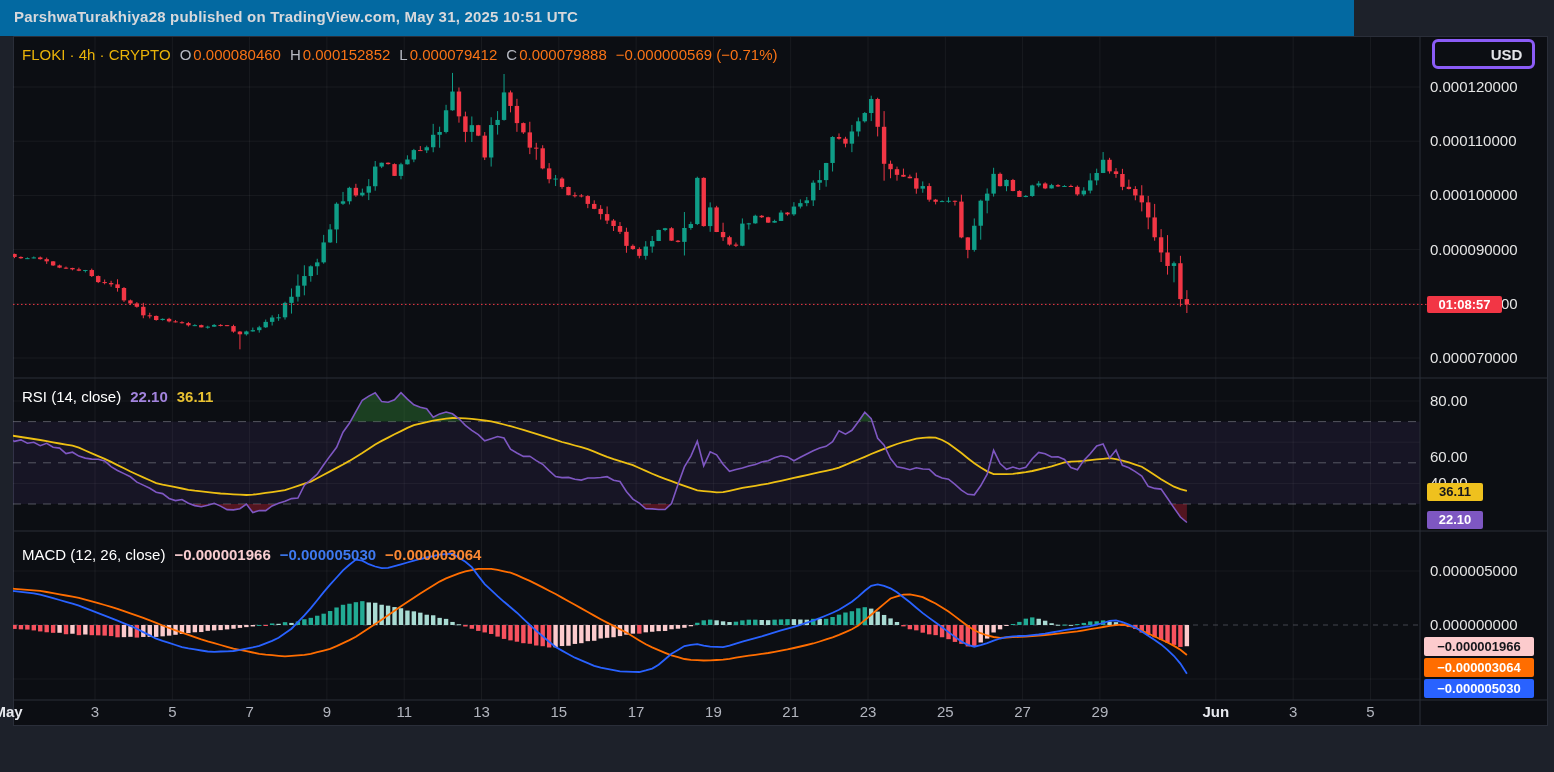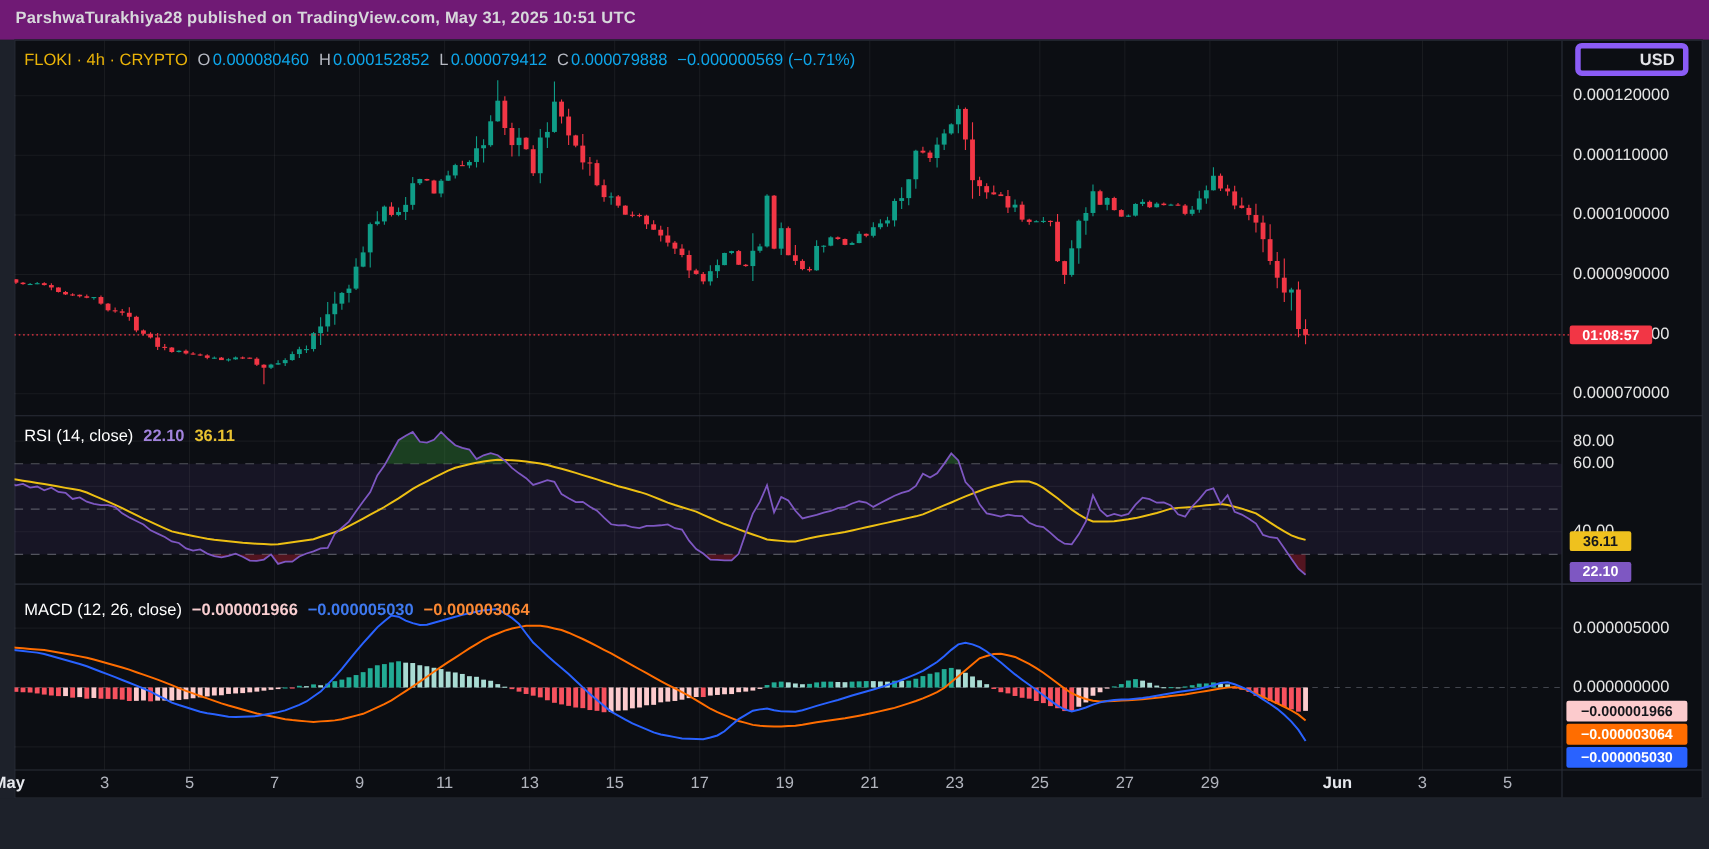--- a/index.html
+++ b/index.html
@@ -1,52 +1,52 @@
 <!DOCTYPE html>
 <html><head>
 <meta charset="utf-8">
 <style>
   html,body{margin:0;padding:0;background:#14161d;}
   #app{position:relative;width:1554px;height:772px;background:#1d212a;overflow:hidden;
        font-family:"Liberation Sans",sans-serif;-webkit-font-smoothing:antialiased;}
   
-  #top-strip{position:absolute;left:0;top:0;width:1554px;height:36px;background:#701a75;}
+  #top-strip{position:absolute;left:0;top:0;width:1354px;height:36px;background:#0369a1;}
   #attribution{position:absolute;left:14px;top:8px;font-size:15px;font-weight:600;color:#d7d8db;letter-spacing:.2px;}
   
   #chart-box{position:absolute;left:13px;top:36px;width:1535px;height:690px;background:#0c0e13;border:1px solid #2a2e39;box-sizing:border-box;}
   #chart-svg{position:absolute;left:13px;top:36px;}
   
   
   .pane-title{position:absolute;display:flex;align-items:center;gap:9px;font-size:15px;z-index:5;white-space:nowrap;}
   #price-title{left:22px;top:46px;}
   #rsi-title{left:22px;top:388px;}
   #macd-title{left:22px;top:546px;}
   .t-sym{color:#eab308;font-weight:400;}
   .t-grey{color:#ffffff;}
-  .t-red{color:#0ea5e9;}
+  .t-red{color:#f97316;}
   .ohlc .lbl{color:#b7bac3;}
   .ohlc{display:flex;gap:2px;align-items:center;}
   .v-purple{color:#a283dd;font-weight:600;}
   .v-yellow{color:#e9c231;font-weight:600;}
   .v-pink{color:#f9ced1;font-weight:600;}
   .v-blue{color:#3e79f0;font-weight:600;}
   .v-orange{color:#fb8833;font-weight:600;}
   
   .axis-label{position:absolute;left:1430px;height:18px;line-height:18px;font-size:15px;color:#e5e5e5;z-index:2;white-space:nowrap;}
   
   .badge{position:absolute;left:1427px;height:17px;line-height:17px;font-size:13px;font-weight:700;text-align:center;z-index:4;border-radius:2px;}
   #countdown-badge{top:296px;width:75px;background:#f23645;color:#ffffff;}
   #rsi-ma-badge{top:483px;width:56px;height:18px;line-height:18px;background:#efc11e;color:#15171c;}
   #rsi-badge{top:511px;width:56px;height:18px;line-height:18px;background:#7e57c2;color:#ffffff;}
   .macd-badge{left:1424px;width:110px;height:19px;line-height:19px;}
   #macd-hist-badge{top:637px;background:#fccbcd;color:#14161b;}
   #macd-signal-badge{top:658px;background:#ff6d00;color:#ffffff;}
   #macd-line-badge{top:679px;background:#2962ff;color:#ffffff;}
   
-  #usd-button{position:absolute;left:1432px;top:39px;width:103px;height:30px;border:5px solid #8b5cf6;border-radius:6px;
+  #usd-button{position:absolute;left:1432px;top:39px;width:103px;height:30px;border:3px solid #8b5cf6;border-radius:6px;
      box-sizing:border-box;color:#e3e4e8;font-size:15px;font-weight:600;display:flex;align-items:center;justify-content:center;z-index:5;background:transparent;padding-left:46px;}
   
   .time-label{position:absolute;top:703px;transform:translateX(-50%);font-size:15px;color:#b2b5be;z-index:2;white-space:nowrap;}
   .time-label.major{color:#e7e9ee;font-weight:600;}
   
   #bottom-strip{position:absolute;left:0;top:726px;width:1554px;height:46px;background:#1d212a;}
 </style>
 </head>
 <body>
 
@@ -712,21 +712,21 @@
 
   <div id="usd-button">USD</div>
   <div id="axis-labels">
       <div class="axis-label" style="top: 78px;">0.000120000</div>
       <div class="axis-label" style="top: 132.2px;">0.000110000</div>
       <div class="axis-label" style="top: 186.4px;">0.000100000</div>
       <div class="axis-label" style="top: 240.6px;">0.000090000</div>
       <div class="axis-label" style="top: 294.8px;">0.000080000</div>
       <div class="axis-label" style="top: 349px;">0.000070000</div>
       <div class="axis-label" style="top: 392px;">80.00</div>
-      <div class="axis-label" style="top: 412px; text-align: center;">60.00</div>
+      <div class="axis-label" style="top: 448px; text-align: center;">60.00</div>
       <div class="axis-label" style="top: 474.4px;">40.00</div>
       <div class="axis-label" style="top: 562px;">0.000005000</div>
       <div class="axis-label" style="top: 616px;">0.000000000</div>
     </div>
   <div class="badge" id="countdown-badge">01:08:57</div>
   <div class="badge" id="rsi-ma-badge">36.11</div>
   <div class="badge" id="rsi-badge">22.10</div>
   <div class="badge macd-badge" id="macd-hist-badge">−0.000001966</div>
   <div class="badge macd-badge" id="macd-signal-badge">−0.000003064</div>
   <div class="badge macd-badge" id="macd-line-badge">−0.000005030</div>

